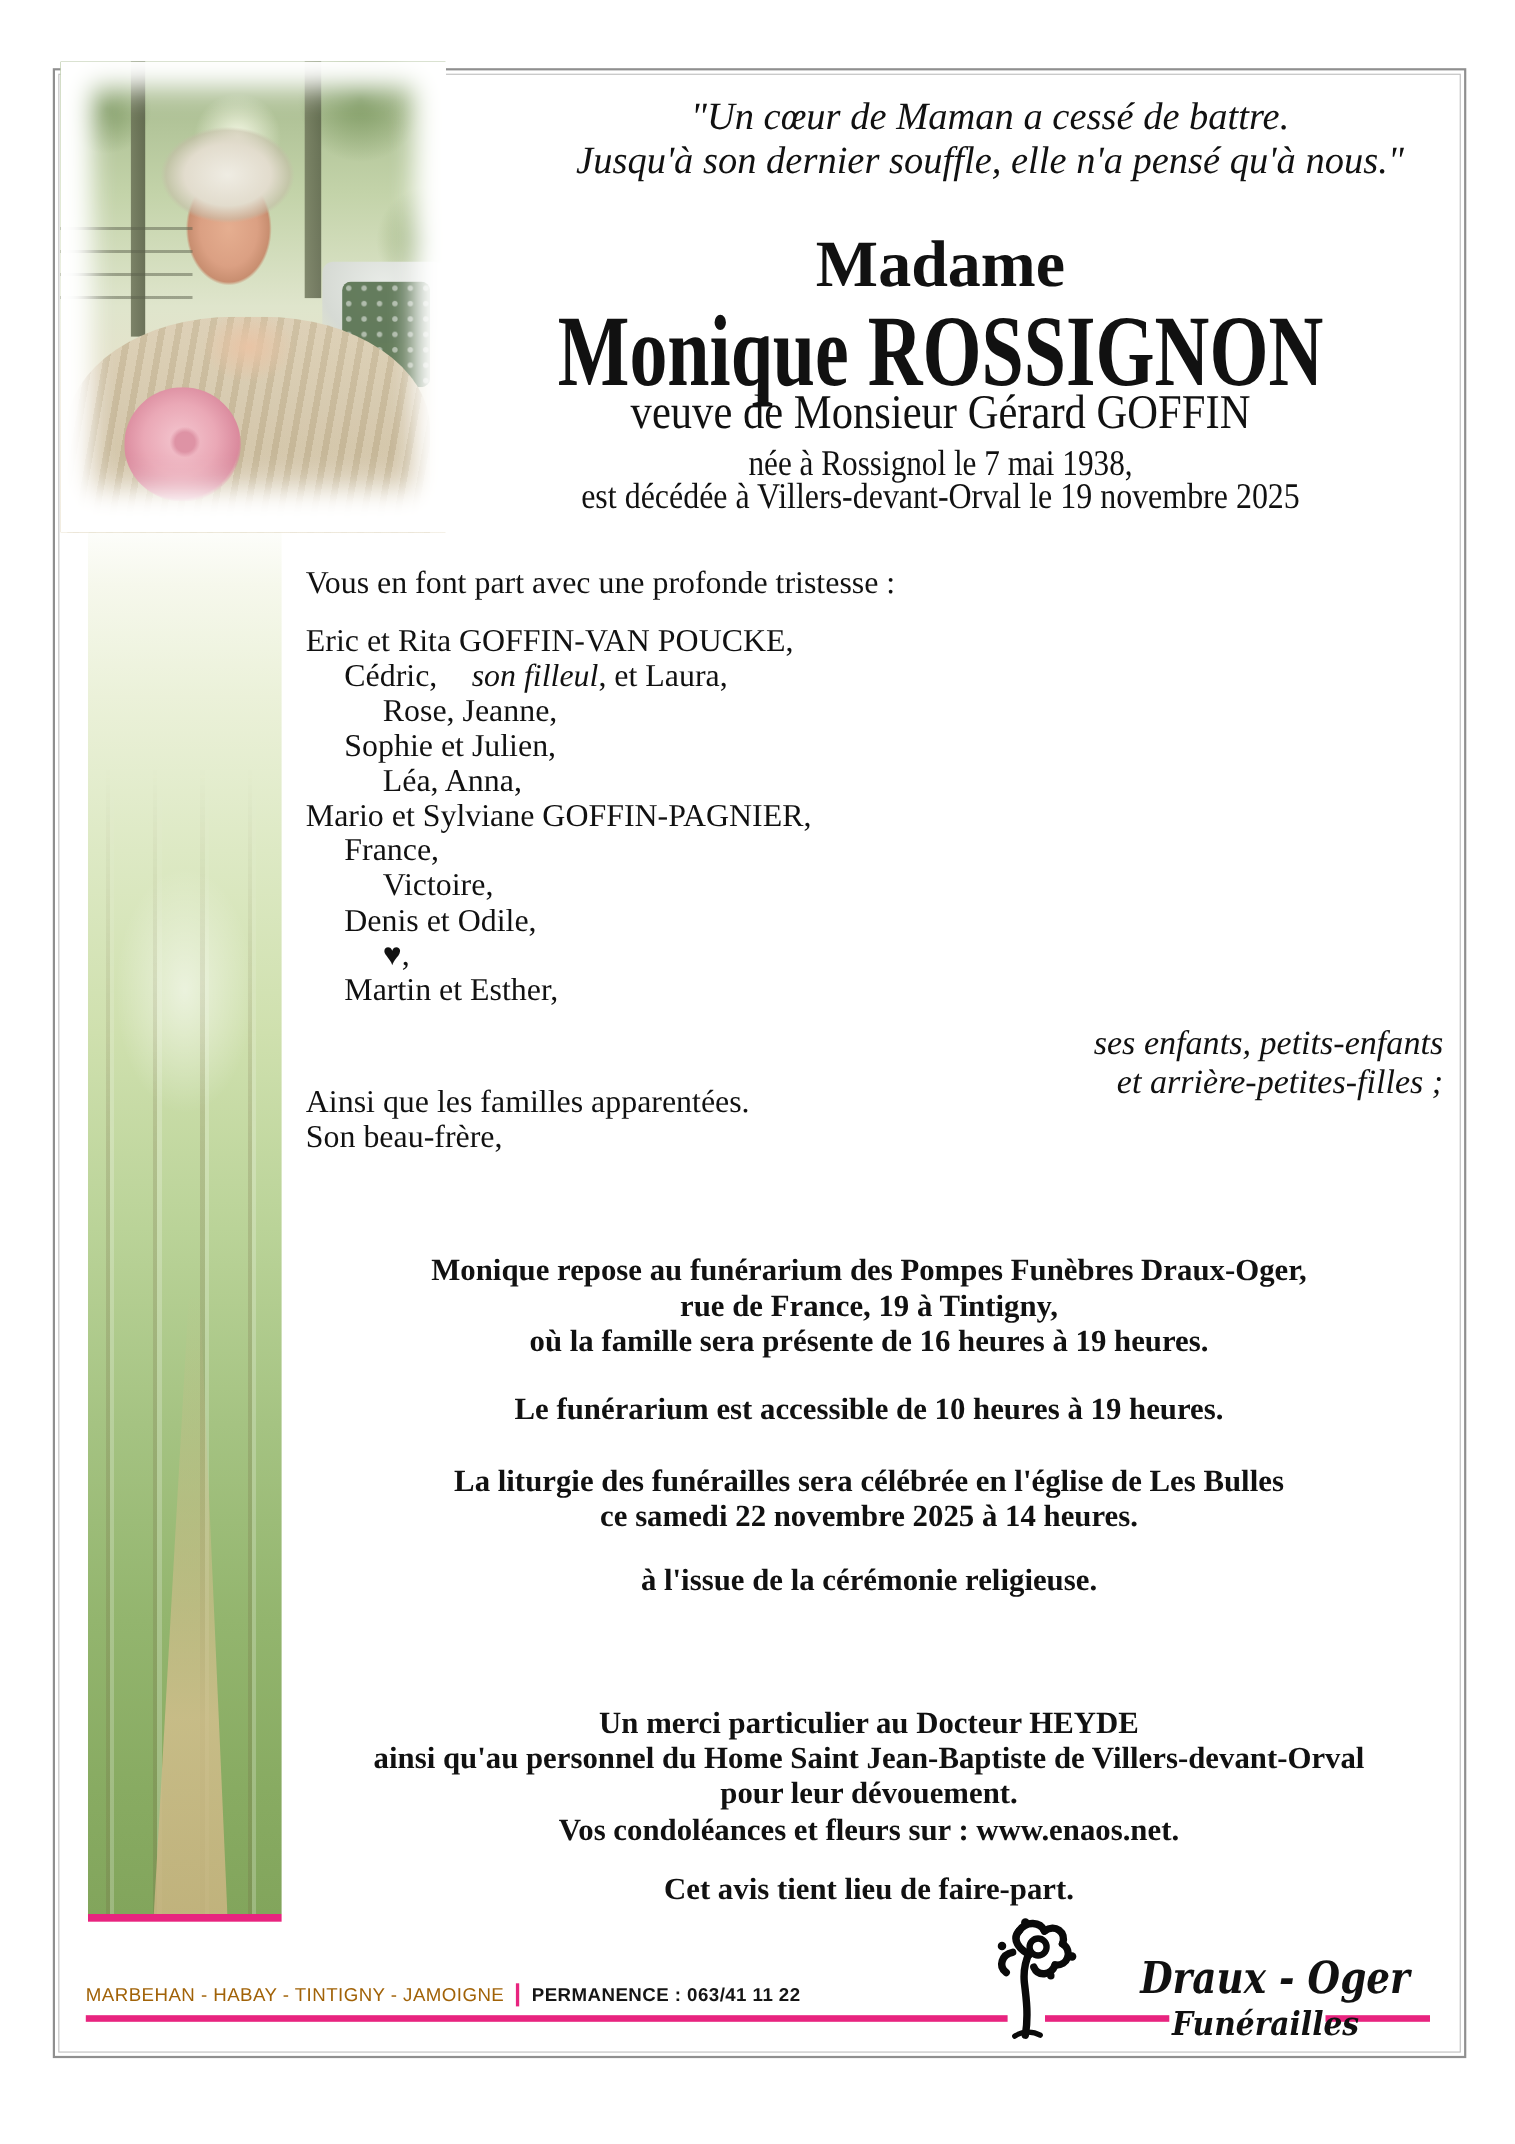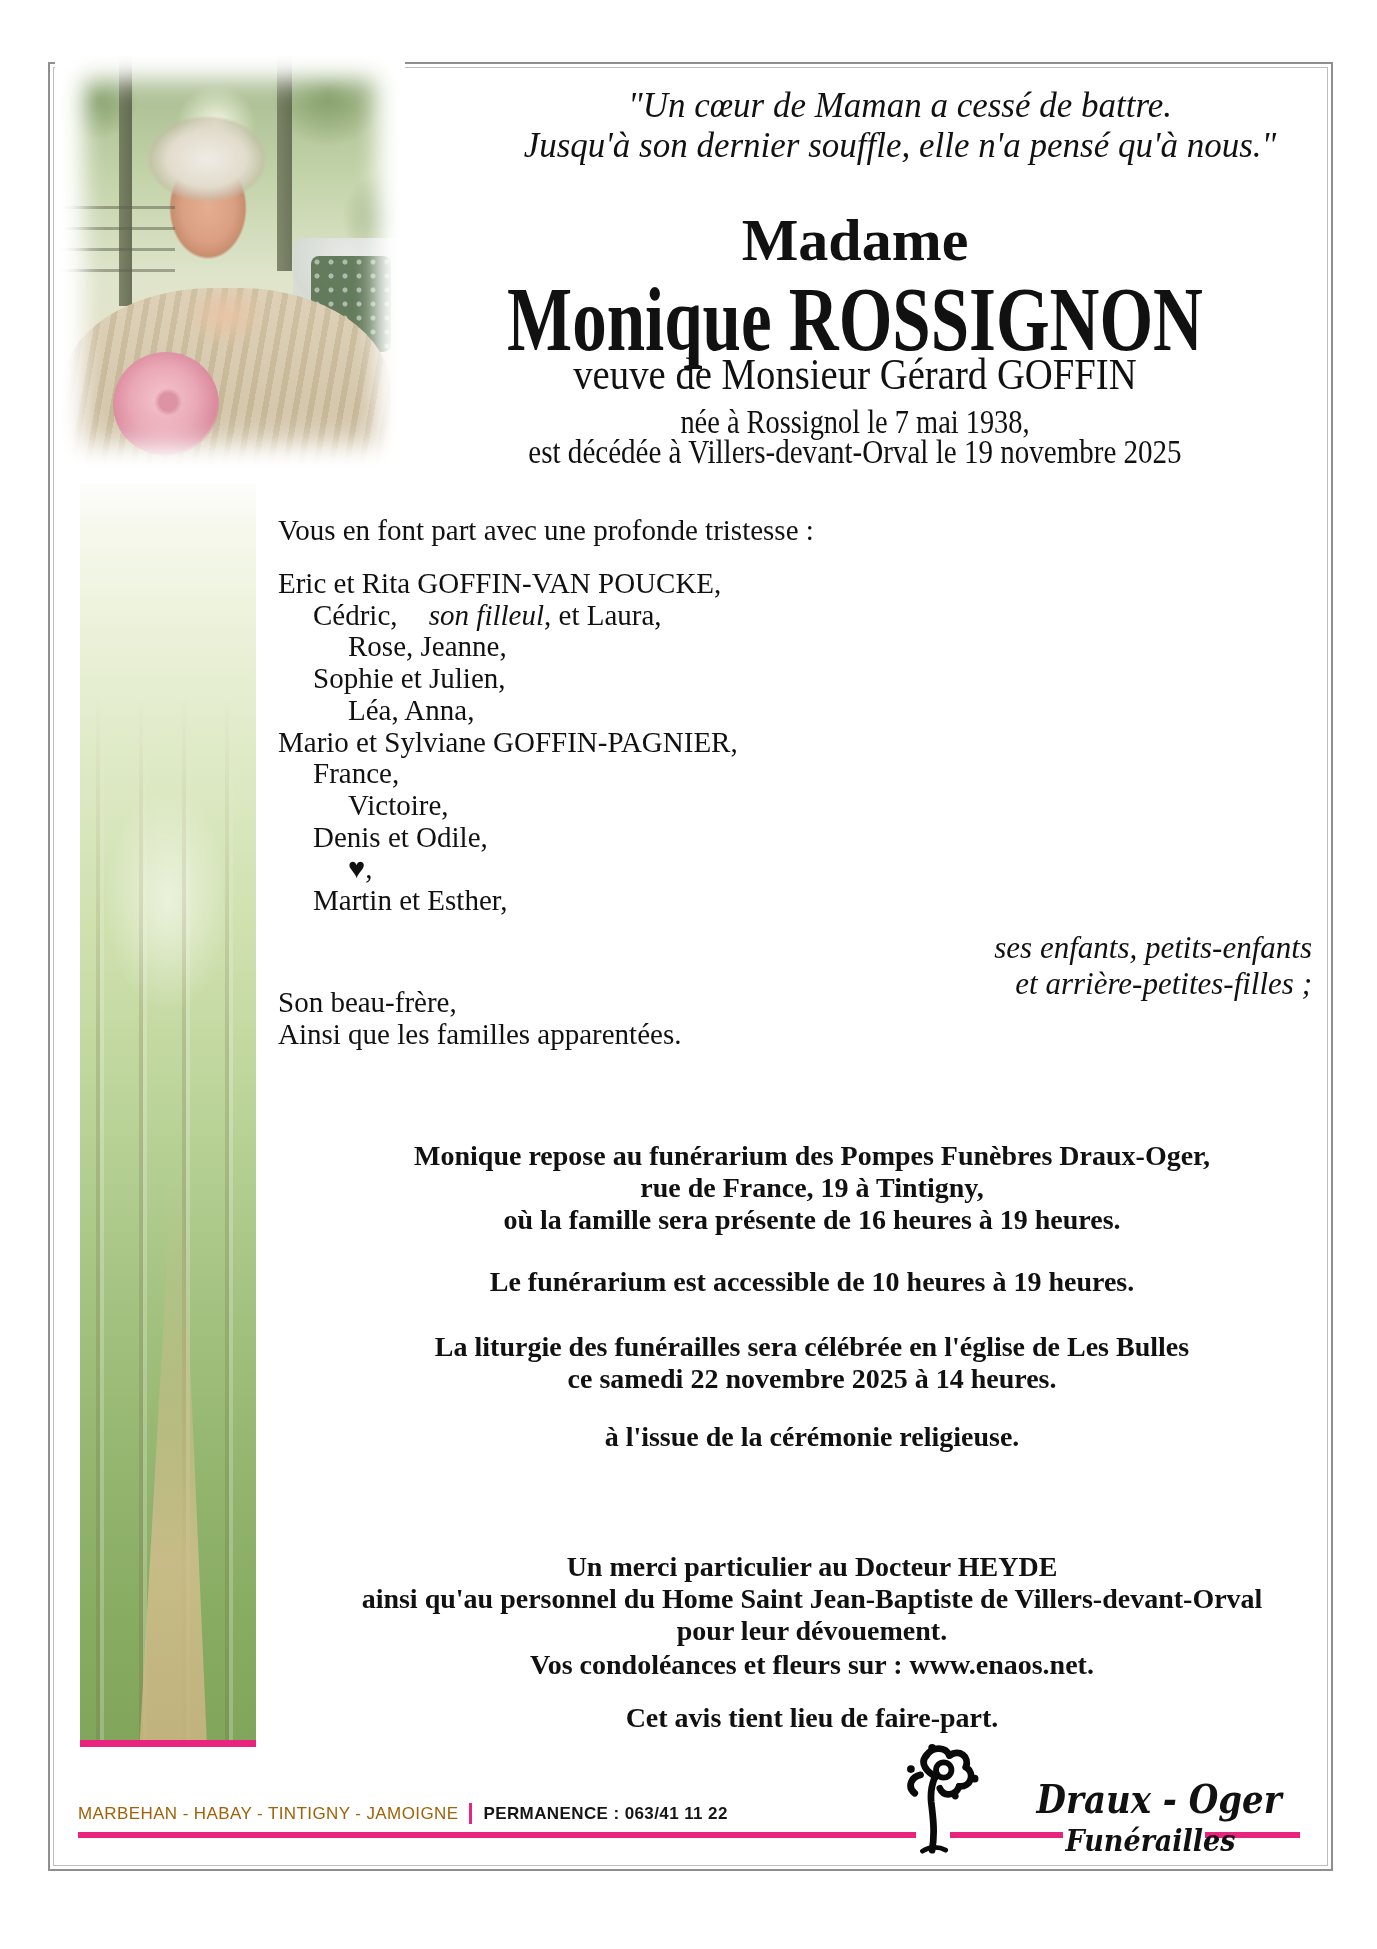--- a/index.html
+++ b/index.html
@@ -84,22 +84,22 @@
   .h-born{top:404px;font-size:33px;transform:scaleX(.86);transform-origin:center;}
   .h-died{top:434px;font-size:33px;transform:scaleX(.88);transform-origin:center;}
   .intro{position:absolute;left:278px;top:514px;font-size:29px;z-index:4;}
   .family{position:absolute;left:278px;top:568px;font-size:29px;line-height:31.7px;z-index:4;}
   .ind1{padding-left:35px;}
   .ind2{padding-left:70px;}
   .family .it{font-style:italic;margin-left:24px;}
   .note{position:absolute;left:700px;top:930px;width:612px;text-align:right;
     font-style:italic;font-size:31px;line-height:36px;z-index:4;}
   .closing{position:absolute;left:278px;top:987px;font-size:29px;line-height:31.7px;z-index:4;}
-  .para{position:absolute;left:242px;width:1120px;text-align:center;
-    font-weight:700;font-size:28px;line-height:32px;z-index:4;padding-left:10px;}
+  .para{position:absolute;left:230px;width:1120px;text-align:center;
+    font-weight:700;font-size:28px;line-height:32px;z-index:4;}
   .p1{top:1140px;} .p2{top:1266px;} .p3{top:1331px;} .p4{top:1421px;}
   .p5{top:1517px;margin-top:34px;} .p6{top:1649px;} .p7{top:1702px;}
   
   .footer-left{position:absolute;left:78px;top:1803px;z-index:4;
     font-family:"Liberation Sans", sans-serif;font-size:17px;letter-spacing:.4px;white-space:nowrap;}
   .footer-left .loc{color:#a16207;}
   .footer-left .pdiv{display:inline-block;width:3px;height:21px;background:#e8247f;
     vertical-align:-5px;margin:0 11px;}
   .footer-left .perm{color:#151515;font-weight:700;text-align:center;}
   .pink-line{position:absolute;top:1832px;height:6px;background:#e8247f;z-index:4;}
@@ -160,22 +160,22 @@
     <div class="ind2">♥,</div>
     <div class="ind1">Martin et Esther,</div>
   </div>
 
   <div class="note">
     <div>ses enfants, petits-enfants</div>
     <div>et arrière-petites-filles ;</div>
   </div>
 
   <div class="closing">
+    <div>Ainsi que les familles apparentées.</div>
     <div>Son beau-frère,</div>
-    <div>Ainsi que les familles apparentées.</div>
   </div>
 
   <div class="para p1">
     <div>Monique repose au funérarium des Pompes Funèbres Draux-Oger,</div>
     <div>rue de France, 19 à Tintigny,</div>
     <div>où la famille sera présente de 16 heures à 19 heures.</div>
   </div>
   <div class="para p2">
     <div>Le funérarium est accessible de 10 heures à 19 heures.</div>
   </div>

